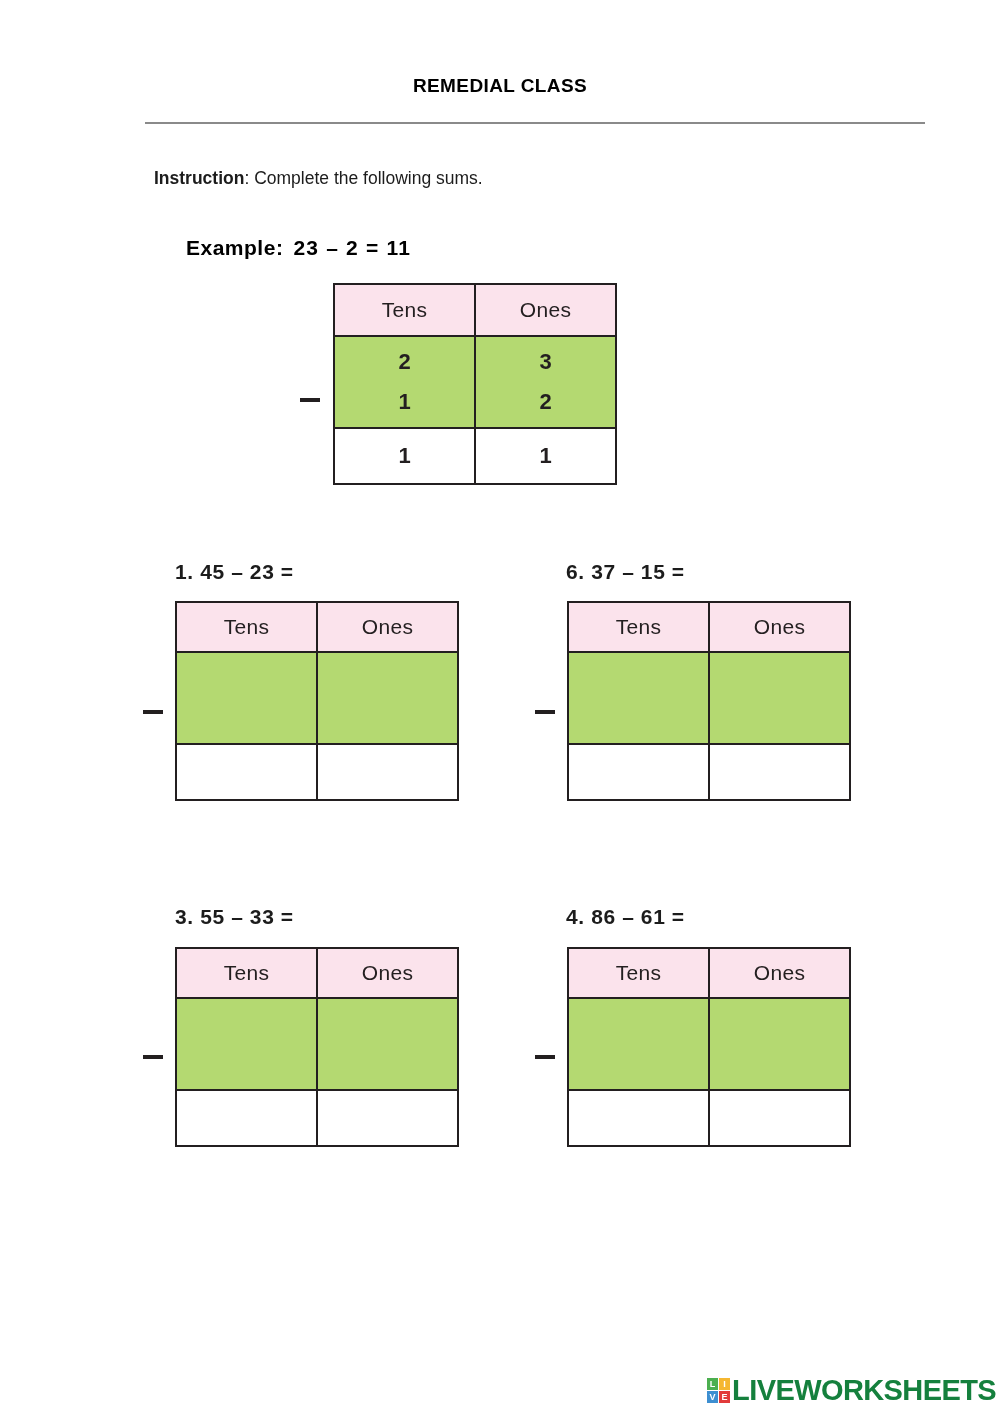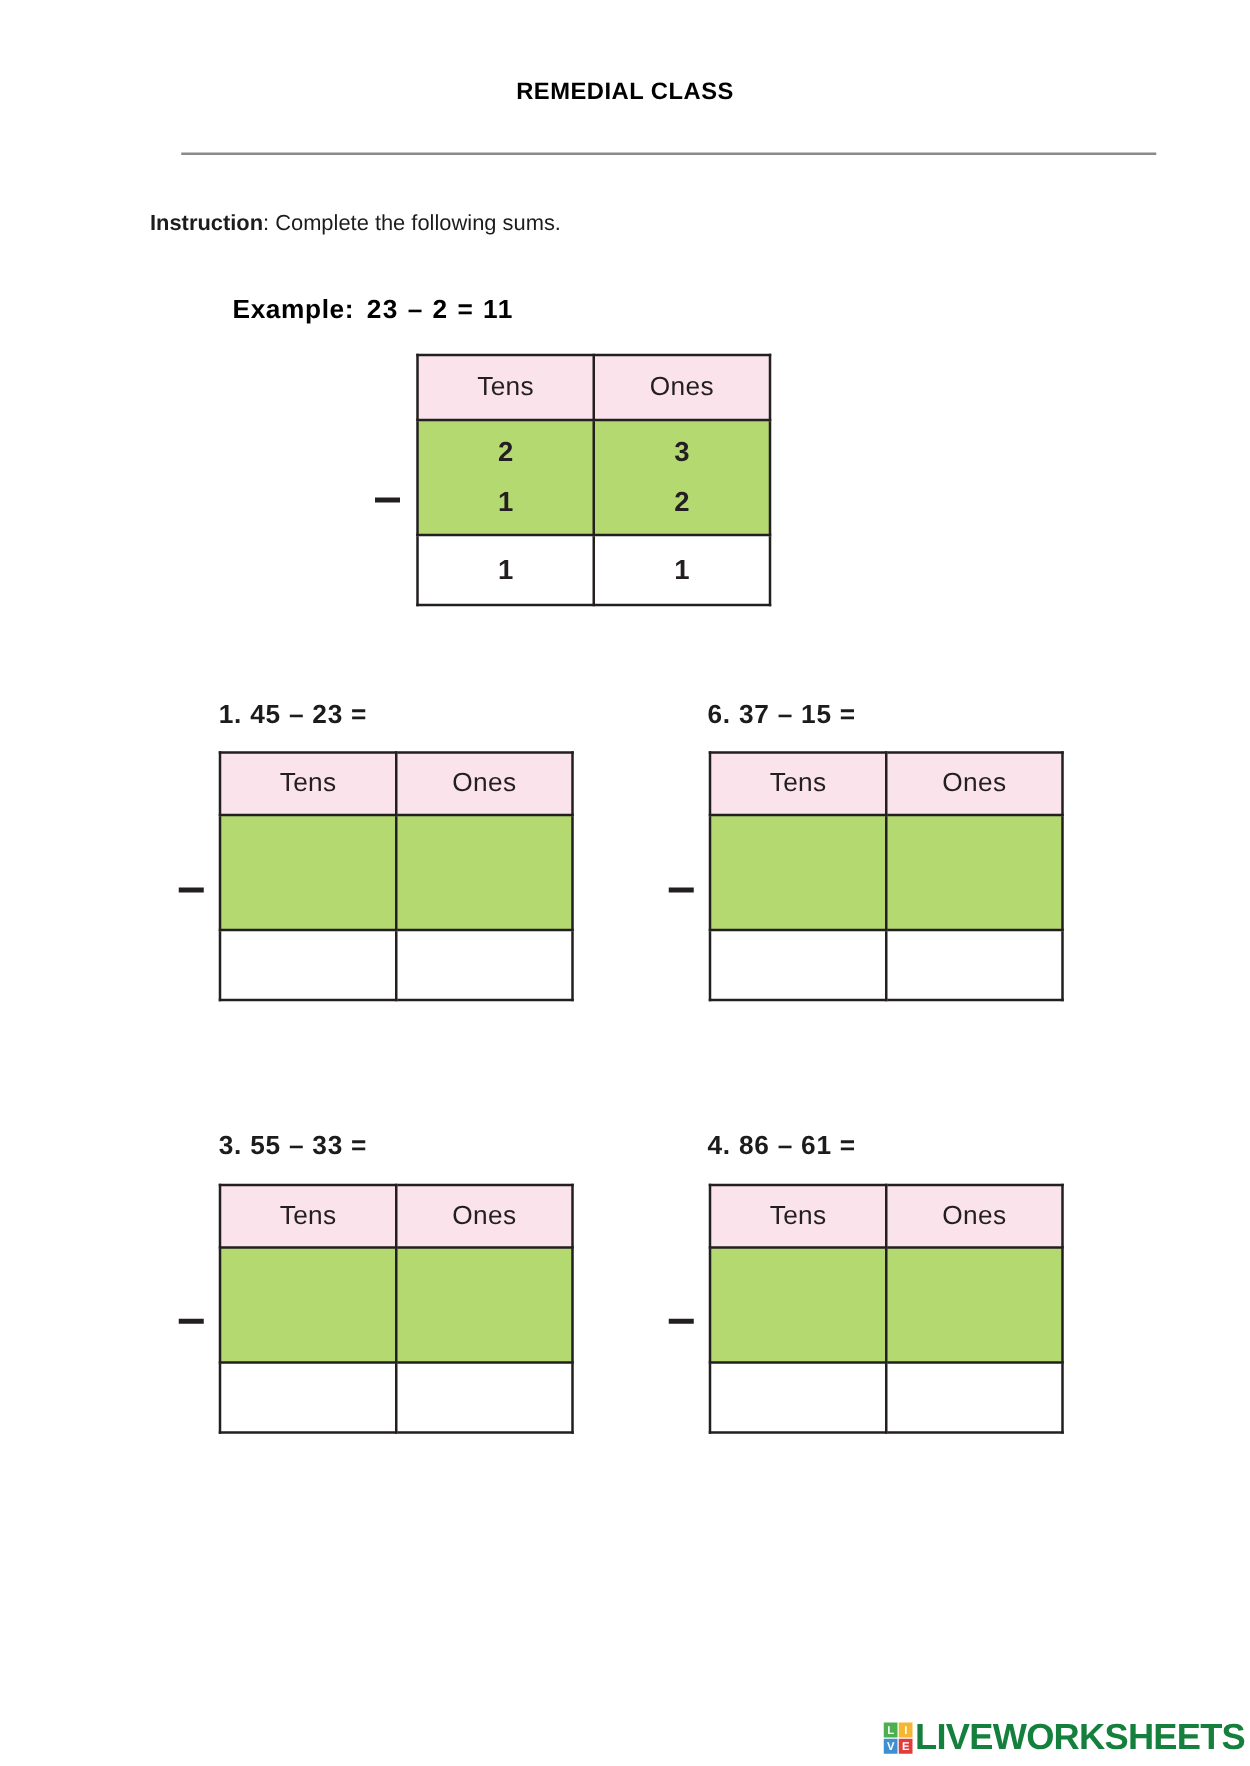--- a/index.html
+++ b/index.html
@@ -14,21 +14,21 @@
     height: 1413px;
     position: relative;
     font-family: "Liberation Sans", sans-serif;
     color: #000000;
     overflow: hidden;
   }
 
   
   .title-block {
     position: absolute;
-    top: 60px;
+    top: 72px;
     left: 0;
     width: 1000px;
     text-align: center;
   }
   .title-line {
     font-family: "Liberation Sans", sans-serif;
     font-weight: bold;
     font-size: 19px;
     letter-spacing: 0.4px;
     line-height: 27px;
@@ -46,21 +46,21 @@
   
   .instruction {
     position: absolute;
     top: 166px;
     left: 120px;
     font-size: 17.5px;
     line-height: 24px;
     color: #1c1c1c;
     white-space: nowrap;
   }
-  .instruction .lbl { font-weight: bold; }
+  .instruction .lbl { font-weight: bold; margin-left: 34px; }
   .instruction .txt { font-weight: normal; }
 
   
   .example-heading {
     position: absolute;
     top: 236px;
     left: 186px;
     font-size: 21px;
     font-weight: bold;
     letter-spacing: 0.5px;

